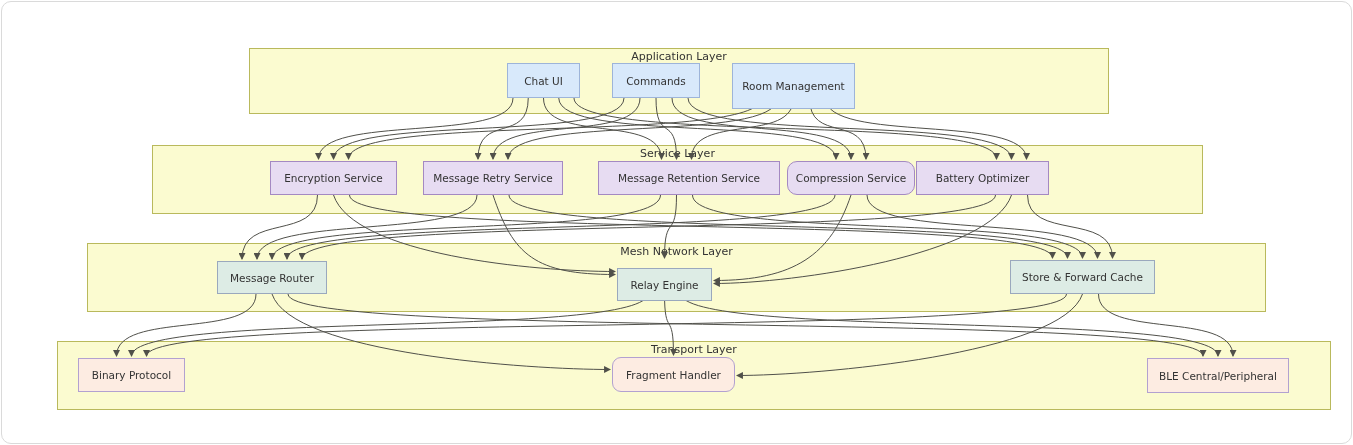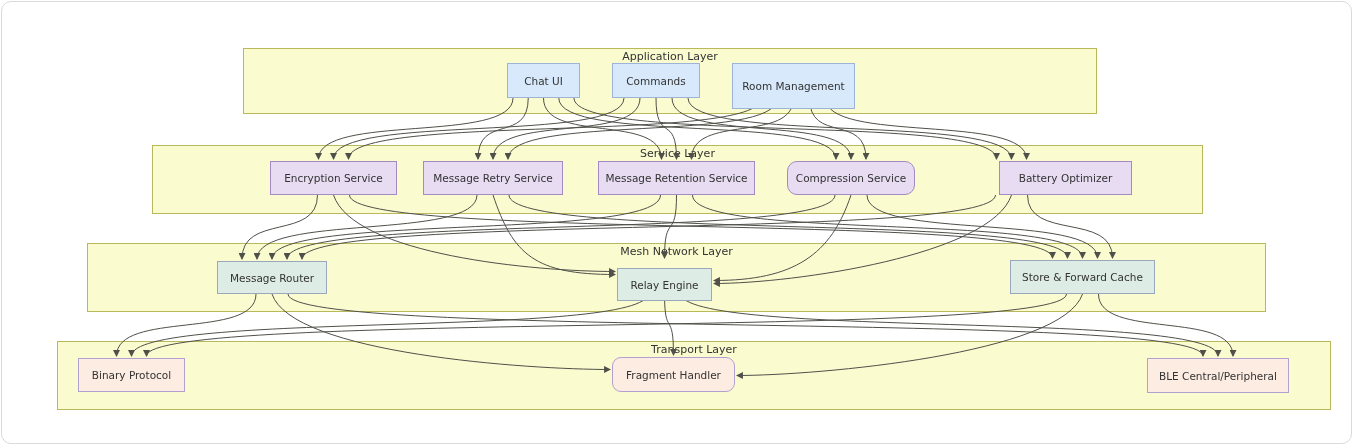--- a/index.html
+++ b/index.html
@@ -4,21 +4,21 @@
 <style>
   html,body{margin:0;padding:0;background:#ffffff;}
   #canvas{
     position:relative;width:1353px;height:445px;background:#fff;
     font-family:"DejaVu Sans","Liberation Sans",sans-serif;color:#333;
     overflow:hidden;
   }
   .frame{position:absolute;inset:1px;border:1px solid #dadada;border-radius:10px;pointer-events:none;z-index:3;}
   .band{position:absolute;background:var(--layer-fill,#fbfbd0);border:1px solid var(--layer-border,#b9b95c);z-index:0;}
   .band-label{position:absolute;top:1px;left:50%;transform:translateX(-50%);font-size:11px;white-space:nowrap;color:#333;}
-  .b-application{left:243px;top:48px;width:852px;height:64px;}
+  .b-application{left:249px;top:48px;width:852px;height:64px;padding-left:6px;}
   .b-service{left:152px;top:145px;width:1049px;height:67px;}
   .b-mesh{left:87px;top:243px;width:1177px;height:67px;}
   .b-transport{left:57px;top:341px;width:1256px;height:67px;padding-left:16px;}
 
   #edge-svg{position:absolute;left:0;top:0;z-index:1;pointer-events:none;}
 
   .node{
     position:absolute;display:flex;align-items:center;justify-content:center;
     font-size:10.5px;white-space:nowrap;z-index:2;border:1px solid #999;
     box-sizing:border-box;
@@ -26,23 +26,23 @@
   .l-app{background:var(--application-fill,#d8e9fb);border-color:var(--application-border,#9db4d9);}
   .l-svc{background:var(--service-fill,#e7dcf2);border-color:var(--service-border,#a489c2);}
   .l-mesh{background:var(--mesh-fill,#ddece5);border-color:var(--mesh-border,#9aa8bd);}
   .l-tr{background:var(--transport-fill,#fdece2);border-color:var(--transport-border,#b2a1d0);}
 
   .n-chat_ui{left:507px;top:63px;width:73px;height:35px;}
   .n-commands{left:612px;top:63px;width:88px;height:35px;}
   .n-room_management{left:732px;top:63px;width:123px;height:46px;}
   .n-encryption_service{left:270px;top:161px;width:127px;height:34px;}
   .n-message_retry_service{left:423px;top:161px;width:140px;height:34px;}
-  .n-message_retention_service{left:598px;top:161px;width:157px;height:34px;}
+  .n-message_retention_service{left:598px;top:161px;width:182px;height:34px;}
   .n-compression_service{left:787px;top:161px;width:128px;height:34px;border-radius:10px;}
-  .n-battery_optimizer{left:999px;top:161px;width:133px;height:34px;}
+  .n-battery_optimizer{left:916px;top:161px;width:133px;height:34px;}
   .n-message_router{left:217px;top:261px;width:110px;height:33px;}
   .n-relay_engine{left:617px;top:260px;width:95px;height:33px;margin-top:8px;}
   .n-store_forward_cache{left:1010px;top:260px;width:145px;height:34px;}
   .n-binary_protocol{left:78px;top:358px;width:107px;height:34px;}
   .n-fragment_handler{left:612px;top:357px;width:123px;height:35px;border-radius:9px;}
   .n-ble_central_peripheral{left:1147px;top:358px;width:142px;height:35px;}
 </style>
 </head>
 <body>
 

